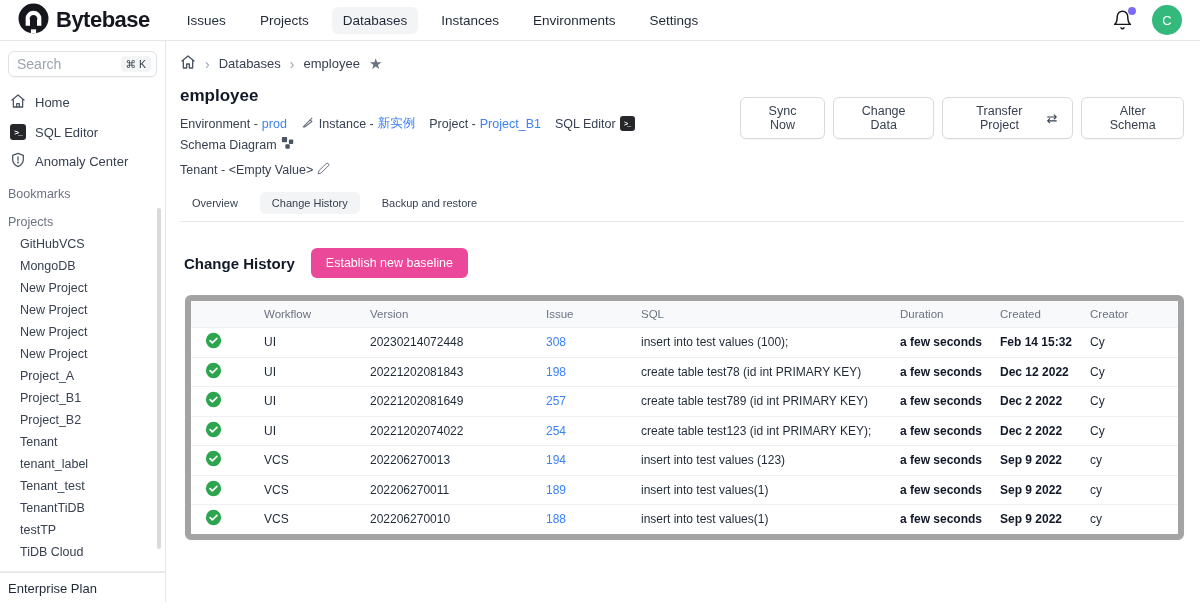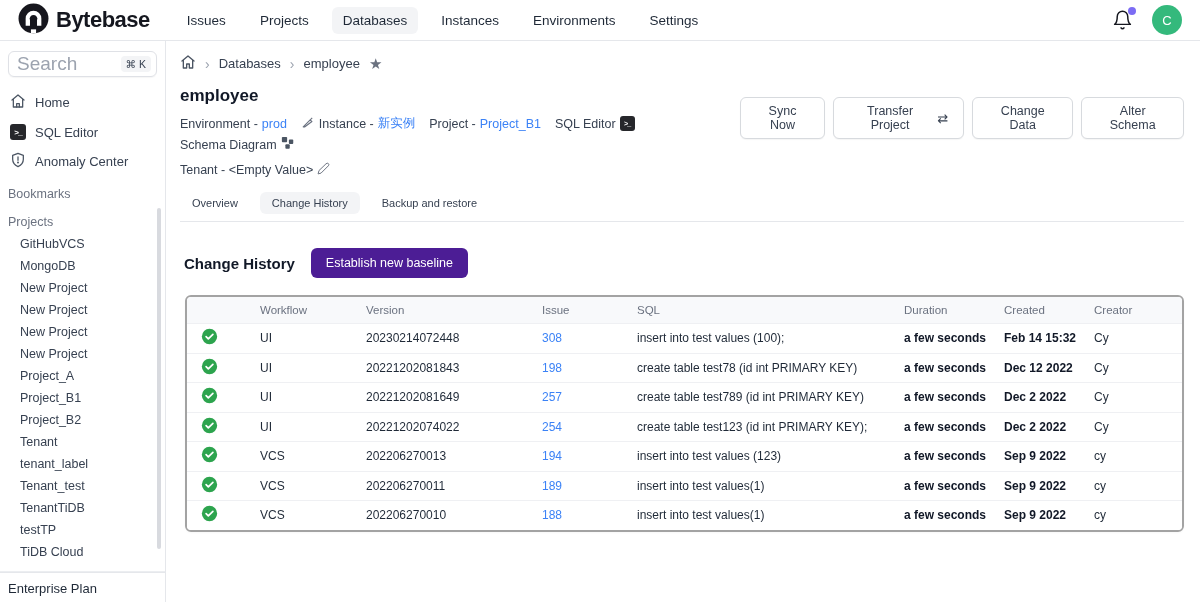--- a/index.html
+++ b/index.html
@@ -21,21 +21,21 @@
   .avatar { width:30px; height:30px; border-radius:50%; background:#34b97c; color:#fff;
     display:flex; align-items:center; justify-content:center; font-size:13px; cursor:pointer; }
 
   
   .layout { display:flex; height:561px; }
   .sidebar { width:166px; border-right:1px solid #e5e7eb; position:relative;
     padding-top:10px; flex-shrink:0; }
   .search-box { margin:0 8px 10px; height:26px; border:1px solid #dfe1e6; border-radius:6px;
     display:flex; align-items:center; padding:0 5px 0 8px; gap:4px;
     box-shadow:0 1px 1px rgba(0,0,0,.04); cursor:text; }
-  .search-ph { flex:1; font-size:19px; color:#9ca3af; }
+  .search-ph { flex:1; font-size:14px; color:#9ca3af; }
   .kbd { font-size:10.5px; color:#374151; background:#f3f4f6; border-radius:4px;
     padding:2px 5px; white-space:nowrap; }
   .menu-item { display:flex; align-items:center; gap:9px; padding:6px 10px;
     font-size:13px; color:#374151; cursor:pointer; }
   .menu-item svg { flex-shrink:0; }
   .term-icon { width:16px; height:16px; background:#26272b; border-radius:3px; color:#fff;
     font-size:8px; font-weight:bold; display:flex; align-items:center; justify-content:center;
     font-family:"Liberation Mono", monospace; letter-spacing:-1px; }
   .section-label { font-size:12.5px; color:#6b7280; padding:10px 8px 4px; }
   .project-item { font-size:12.5px; color:#374151; padding:4px 8px 4px 20px; cursor:pointer;
@@ -65,25 +65,25 @@
     font-size:12.5px; color:#374151; cursor:pointer; display:flex; align-items:center; gap:6px;
     box-shadow:0 1px 1px rgba(0,0,0,.04); font-family:inherit; }
 
   .tabs { display:flex; align-items:center; gap:10px; margin-top:14px;
     border-bottom:1px solid #e5e7eb; padding-bottom:7px; }
   .tab { font-size:11px; color:#374151; padding:5px 12px; border-radius:6px; cursor:pointer;text-align:center; }
   .tab.active { background:#f3f4f6; }
 
   .section-head { display:flex; align-items:center; gap:16px; margin-top:26px; padding-left:4px; }
   .section-title { font-size:15px; font-weight:bold; color:#111827; }
-  .btn-primary { background:#4c1d95; color:#fff; border:none; border-radius:6px;
+  .btn-primary { background:#ec4899; color:#fff; border:none; border-radius:6px;
     padding:8px 15px; font-size:12.5px; cursor:pointer; font-family:inherit; }
 
   
-  .table-card { margin:17px 0 0 5px; border:2px solid #a3a3a3; border-radius:6px;
+  .table-card { margin:17px 0 0 5px; border:6px solid #a3a3a3; border-radius:6px;
     overflow:hidden; box-shadow:0 1px 2px rgba(0,0,0,.03); }
   .t-row { display:grid; grid-template-columns:73px 106px 176px 95px 1fr 100px 90px 88px;
     align-items:center; }
   .t-head { background:#f8f9fb; height:26px; }
   .t-head .t-cell { font-size:11.5px; color:#6b7280; }
   .t-body .t-row { height:29.5px; border-top:1px solid #eff0f3; background:#fff; }
   .t-cell { font-size:12px; color:#1f2937; padding-right:8px; white-space:nowrap;
     overflow:hidden; text-overflow:ellipsis; }
   .t-cell.icon-cell { padding-left:14px; display:flex; align-items:center; }
   .t-link { color:#3b82f6; cursor:pointer; }
@@ -246,22 +246,22 @@
             <span>
               <svg width="13" height="13" viewBox="0 0 24 24" fill="none" stroke="#6b7280" stroke-width="1.8" stroke-linecap="round" stroke-linejoin="round">
                 <path d="M17 3a2.8 2.8 0 1 1 4 4L7.5 20.5 2 22l1.5-5.5Z"></path>
               </svg>
             </span>
           </span>
         </div>
       </div>
       <div class="actions" id="action-buttons">
           <button class="btn">Sync Now</button>
+          <button class="btn">Change Data</button>
           <button class="btn">Transfer Project<span style="font-size: 13px;">⇄</span></button>
-          <button class="btn">Change Data</button>
           <button class="btn">Alter Schema</button>
         </div>
     </div>
 
     <div class="tabs" id="tabs">
         <div class="tab">Overview</div>
         <div class="tab active">Change History</div>
         <div class="tab">Backup and restore</div>
       </div>
 

